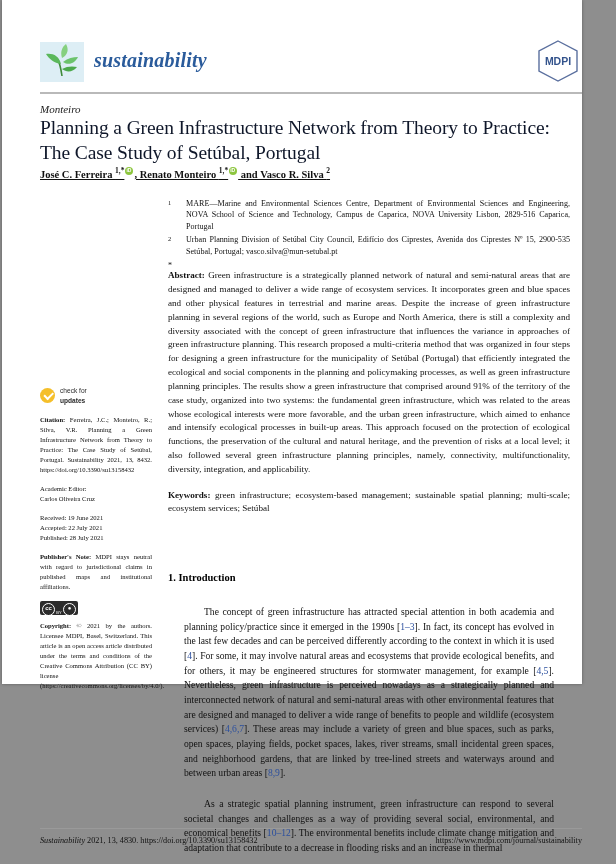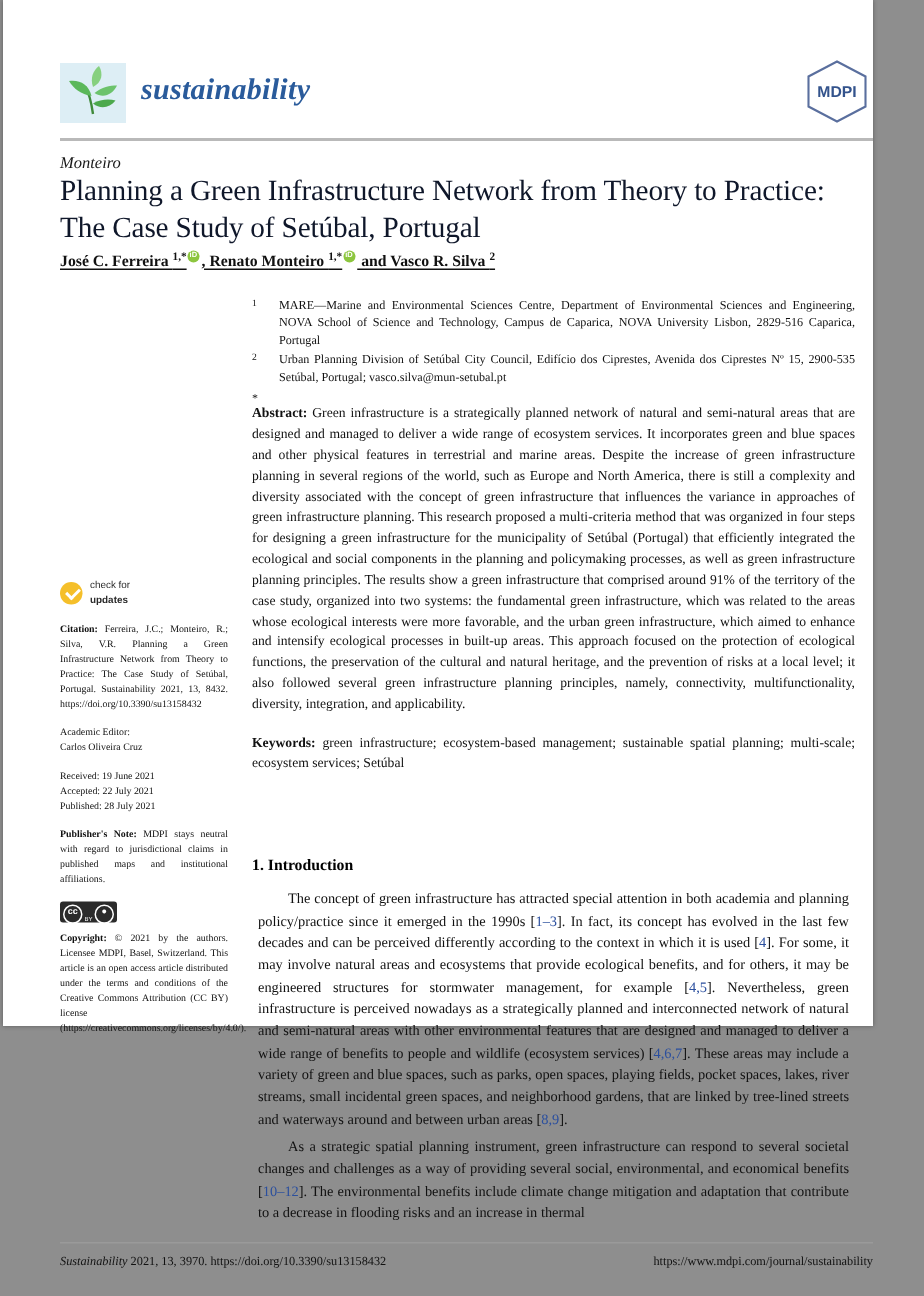--- a/index.html
+++ b/index.html
@@ -178,21 +178,21 @@
   .bodytext {
     position: absolute;
     left: 166px;
     top: 589px;
     width: 402px;
     font-size: 9.6px;
     line-height: 1.53;
     text-align: justify;
     color: #111;
   }
-  .bodytext p { margin: 4px; text-indent: 20px; }
+  .bodytext p { margin: 16px; text-indent: 20px; }
   .ref { color: #2b4f9e; }
 
   
   .sidebar {
     position: absolute;
     left: 38px;
     top: 386px;
     width: 112px;
     font-size: 6.6px;
     line-height: 1.52;
@@ -401,18 +401,18 @@
 
     <div class="sb-block justified">
       <span class="sb-label">Copyright:</span>
       <span>© 2021 by the authors. Licensee MDPI, Basel, Switzerland. This article is an open access article distributed under the terms and conditions of the Creative Commons Attribution (CC BY) license (https://creativecommons.org/licenses/by/4.0/).</span>
     </div>
   </div>
 
   <div class="footer-rule"></div>
   <div class="footer">
     <div class="footer-left">
-      <i>Sustainability</i><span> 2021, 13, 3970. https://doi.org/10.3390/su13158432</span>
+      <i>Sustainability</i><span> 2021, 13, 4830. https://doi.org/10.3390/su13158432</span>
     </div>
     <div class="footer-right">https://www.mdpi.com/journal/sustainability</div>
   </div>
 
 </div>
 
 </body></html>

